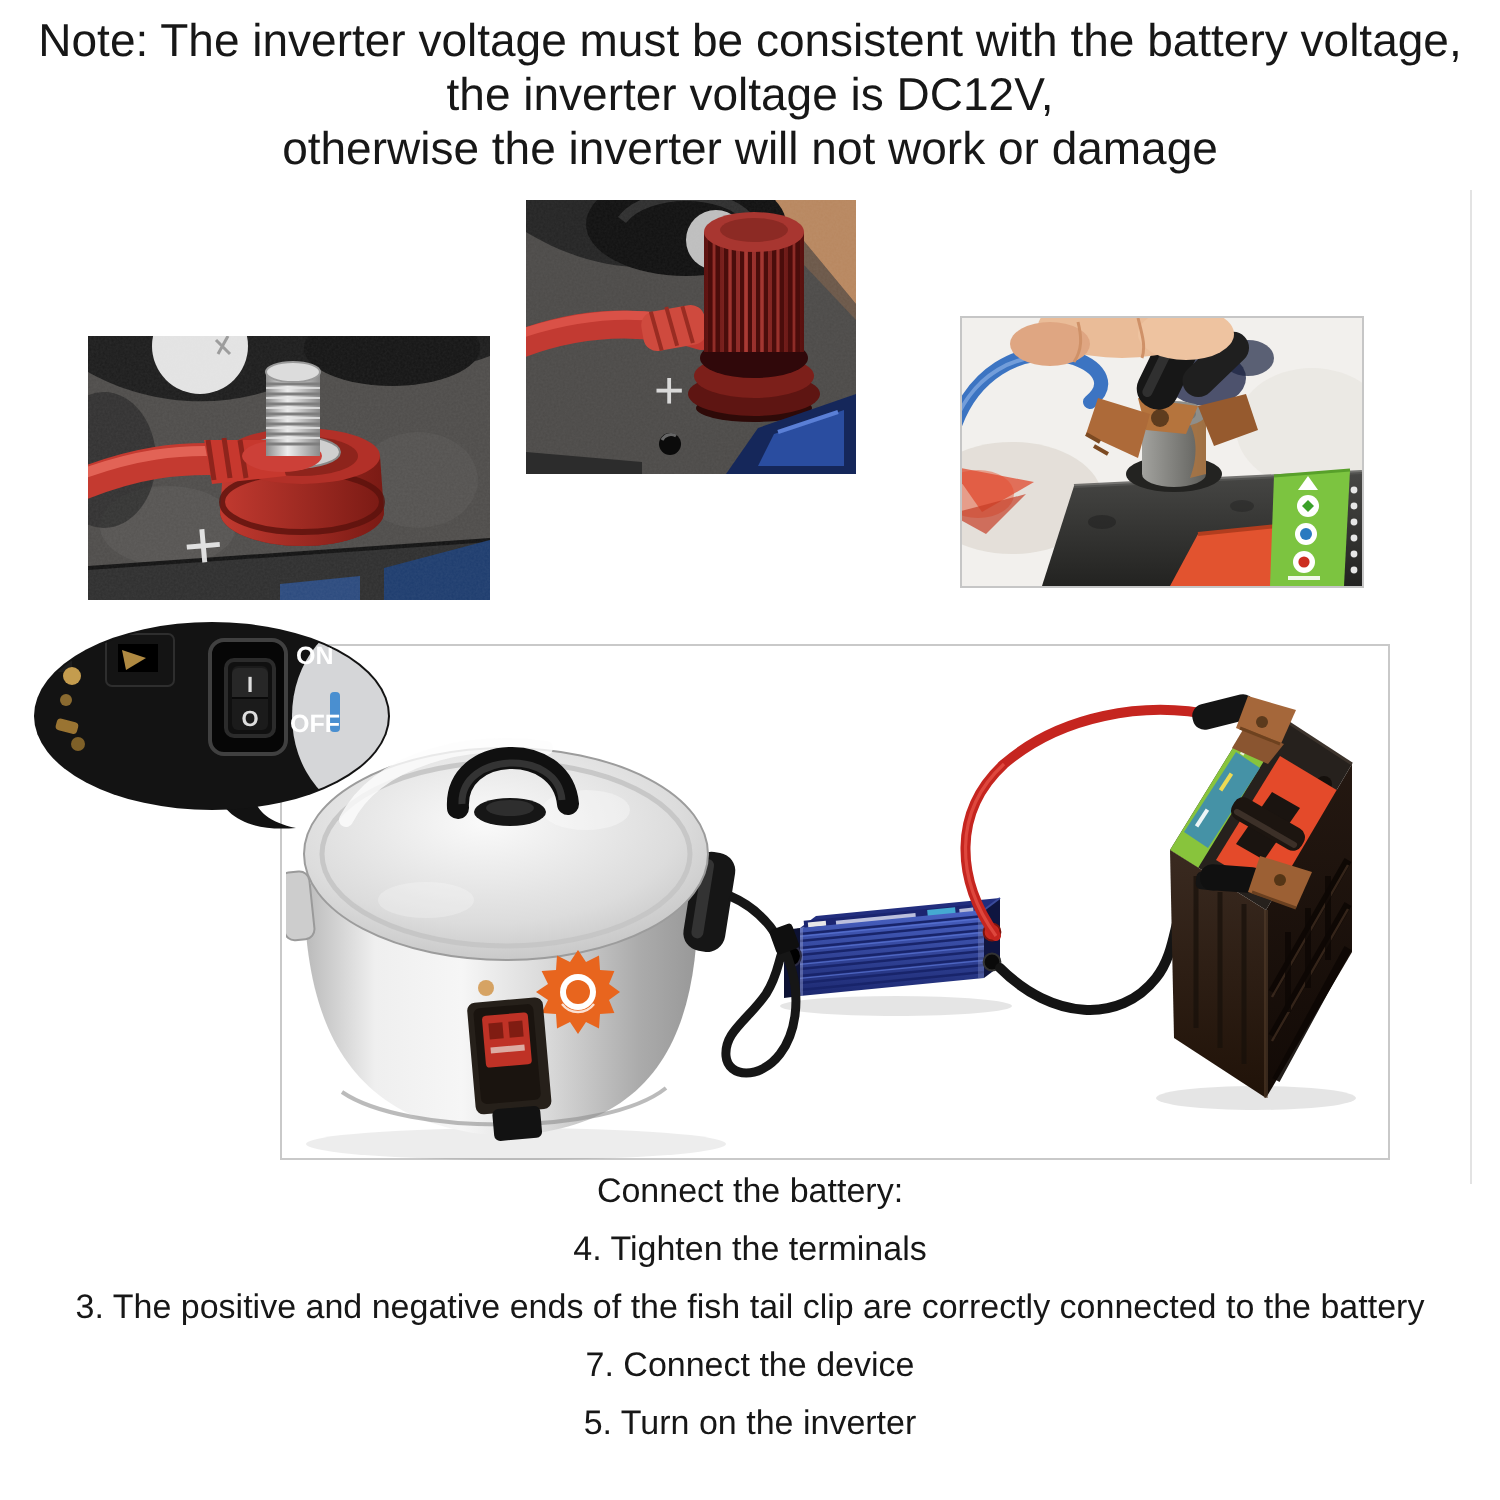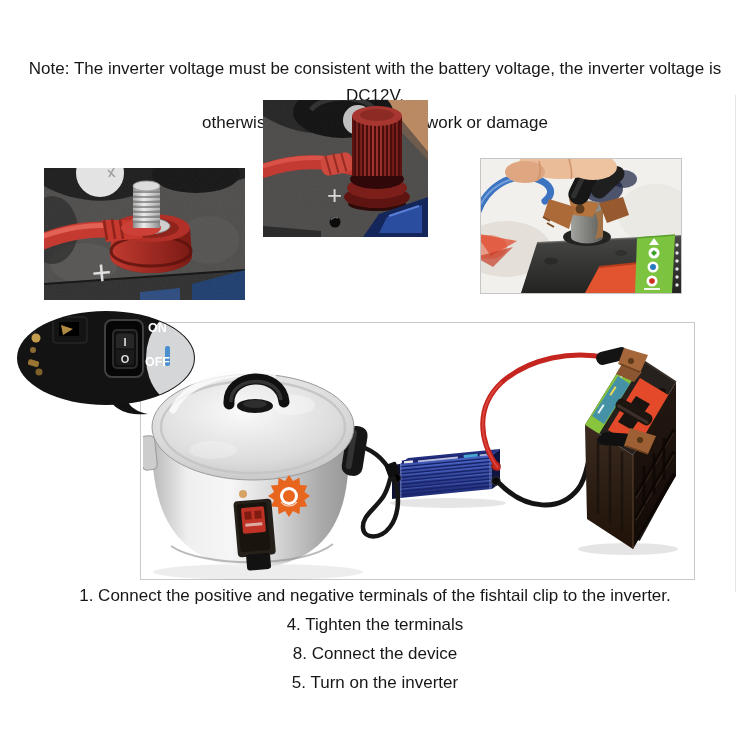--- a/index.html
+++ b/index.html
@@ -1,19 +1,19 @@
 <!DOCTYPE html>
 <html><head>
 <meta charset="utf-8">
 <style>
   html,body{margin:0;padding:0;background:#ffffff;}
   body{width:750px;height:750px;position:relative;overflow:hidden;
        font-family:"Liberation Sans",sans-serif;color:#1c1c1c;}
   .abs{position:absolute;}
-  .note{top:7px;left:0;width:750px;text-align:center;font-size:17px;line-height:27px;color:#171717;margin-top:48px;}
+  .note{top:7px;left:0;width:750px;text-align:center;font-size:23px;line-height:27px;color:#171717;}
   .steps{top:581px;left:0;width:750px;text-align:center;font-size:17px;line-height:29px;color:#171717;}
   .diagram-box{left:140px;top:322px;width:553px;height:256px;border:1px solid #c9c9c9;background:#ffffff;}
   .edge-line{left:735px;top:95px;width:1px;height:497px;background:#e3e3e3;}
   svg{display:block;}
   svg text{font-family:"Liberation Sans",sans-serif;}
   .photo3{border:1px solid #c6c6c6;}
 </style>
 </head>
 <body>
 
@@ -402,17 +402,18 @@
       <text x="113" y="57" text-anchor="middle" font-size="11" font-weight="bold" fill="#dedede">O</text>
     </g>
     <text x="136" y="26" font-size="12.5" font-weight="bold" fill="#ffffff">ON</text>
     <text x="133" y="60" font-size="12.5" font-weight="bold" fill="#ffffff">OFF</text>
   </g>
 </svg>
 
 <div class="abs edge-line"></div>
 
 <div class="abs steps">
-  <div>1. Connect the positive and negative terminals of the fishtail clip to the inverter.</div>
+  <div>Connect the battery:</div>
   <div>4. Tighten the terminals</div>
-  <div>8. Connect the device</div>
+  <div>3. The positive and negative ends of the fish tail clip are correctly connected to the battery</div>
+  <div>7. Connect the device</div>
   <div>5. Turn on the inverter</div>
 </div>
 
 </body></html>

